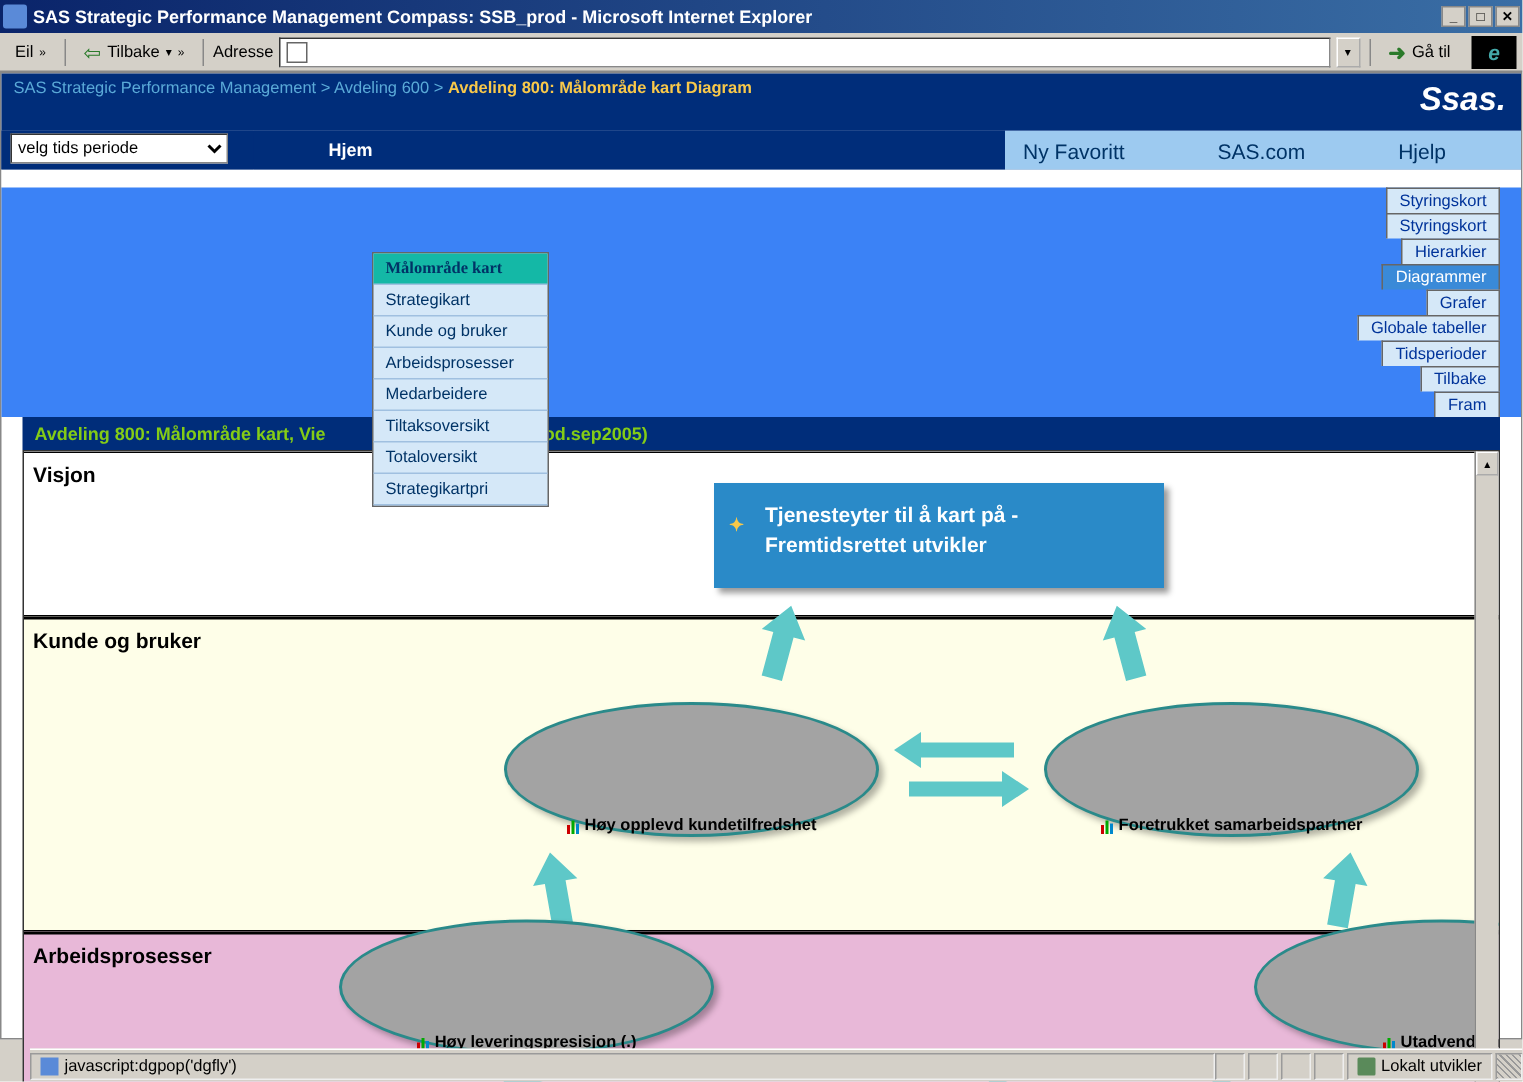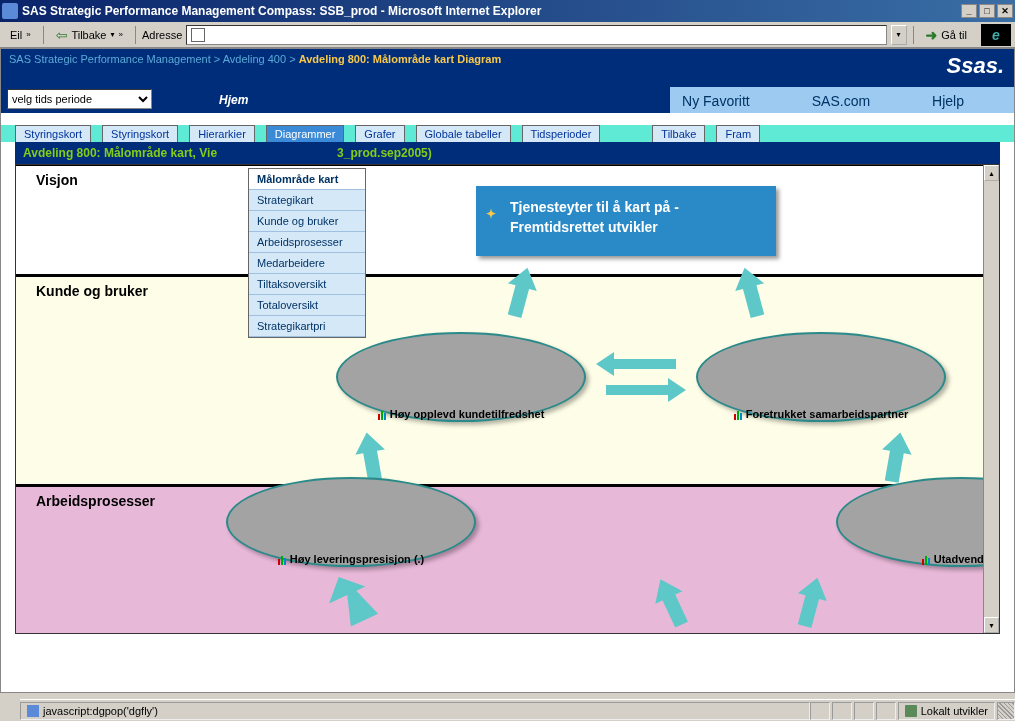--- a/index.html
+++ b/index.html
@@ -26,53 +26,53 @@
 .content-area { background: white; height: 645px; border: 1px solid #888; position: relative; }
 
 .breadcrumb-bar { background: #002d7a; color: #5aaad8; height: 38px; padding: 4px 8px; font-size: 11px; position: relative; }
 .breadcrumb-bar a { color: #5aaad8; }
 .breadcrumb-current { color: #f8c84a; font-weight: bold; }
 .sas-logo { position: absolute; right: 10px; top: 4px; color: white; font-size: 22px; font-weight: bold; font-style: italic; }
 
 .main-nav { display: flex; height: 26px; background: #002d7a; }
 .period-cell { background: #002d7a; padding: 2px 6px; width: 168px; }
 .period-select { width: 145px; height: 20px; background: white; border: 1px inset #888; font-size: 11px; }
-.nav-hjem { flex: 1; background: #002d7a; color: white; display: flex; align-items: center; padding: 0 50px; font-weight: bold; font-size: 12px; font-style: italic; }
+.nav-hjem { flex: 1; background: #002d7a; color: white; display: flex; align-items: center; padding: 0 50px; font-weight: bold; font-size: 12px; }
 .nav-right { background: #9dcaf0; display: flex; }
 .nav-link { padding: 6px 50px 19px 12px; color: #003366; font-size: 14px; }
 
 .spacer-row { height: 12px; background: white; }
 
-.tabs-row { display: flex; background: #5eead4; padding: 0 14px; gap: 11px; align-items: flex-end; }
+.tabs-row { display: flex; background: #3b82f6; padding: 0 14px; gap: 0; align-items: flex-end; flex-direction: column; }
 .tab { border: 1px solid #666; border-bottom: none; background: #d5e8f8; padding: 2px 8px; color: #00339a; font-size: 11px; }
 .tab.active { background: #3a8ad8; color: white; }
 .tab-gap { width: 30px; }
 
 .context-bar { background: #002d7a; color: #84cc16; font-weight: bold; padding: 4px 8px; font-size: 12px; margin: 0 14px; }
 
 .diagram-viewport { margin: 0 14px; border: 1px solid #333; height: 470px; overflow: hidden; position: relative; background: white; }
 .diagram-scroll { position: absolute; right: 0; top: 0; bottom: 0; width: 16px; background: #d4d0c8; border-left: 1px solid #888; }
 .scroll-btn { height: 16px; background: #d4d0c8; border: 1px outset #fff; display:flex; align-items:center; justify-content:center; font-size:8px;}
 .scroll-btn.bottom { position:absolute; bottom:0; left:0; right:0;}
 
 .band { border-top: 1px solid #000; border-bottom: 1px solid #000; position: relative; }
-.band-label { font-weight: bold; font-size: 14px; position: absolute; left: 20px; top: 6px; font-family: Verdana, sans-serif; }
+.band-label { font-weight: bold; font-size: 14px; position: absolute; left: 6px; top: 6px; font-family: Verdana, sans-serif; }
 .band1 { height: 110px; background: #fff; }
 .band2 { height: 210px; background: #fefee8; border-top:2px solid #000;}
 .band3 { height: 150px; background: #e8b8d8; border-top:2px solid #000;}
 
 .vision-box { position: absolute; left: 460px; top: 20px; width: 300px; height: 70px; background: #2a8ac8; color: white; font-weight: bold; font-size: 14px; padding: 12px 20px 12px 34px; box-shadow: 3px 3px 4px rgba(0,0,0,0.4); font-family: Verdana, sans-serif; line-height:1.4;}
 .vision-star { position:absolute; left:10px; top:20px; color:#f8c84a; font-size:12px;}
 
 .ellipse { position: absolute; border-radius: 50%; background: #a3a3a3; border: 2px solid #2a8a8a; box-shadow: 3px 3px 4px rgba(0,0,0,0.3); display: flex; align-items: flex-end; justify-content: center; text-align: center; font-size: 11px; font-weight: bold; }
 .ci-bar { display:inline-block; width:2px; margin-right:1px; vertical-align:bottom;}
 
 .dropdown-menu { position: absolute; left: 248px; top: 168px; width: 118px; background: #d5e8f8; border: 1px solid #666; z-index: 100; }
 .dropdown-item { padding: 4px 8px; color: #003366; font-size: 11px; border-bottom: 1px solid #a0c0e0; cursor: default; }
-.dropdown-item.sel { background: #ffffff; font-weight: bold; }
+.dropdown-item.sel { background: #14b8a6; font-weight: bold; font-family: Liberation Serif, serif; }
 
 .statusbar { position: absolute; bottom: 0; left: 0; right: 0; height: 22px; background: #d4d0c8; border-top: 1px solid #fff; display: flex; align-items: center; padding: 0 0; font-size: 11px; margin-left: 20px; }
 .status-cell { border: 1px inset #eee; padding: 2px 6px; height: 18px; display: flex; align-items: center; }
 .status-left { flex: 1; }
 .status-right { display: flex; gap: 2px; }
 .status-ico { width:12px; height:12px; background:#5a8a5a; margin-right:4px; border-radius:1px;}
 
 svg.arrow-svg { position:absolute; }
 </style>
 </head>
@@ -113,21 +113,21 @@
     </div>
   <div class="ie-logo">
       <span class="ie-e">e</span>
     </div>
 </div>
 
 <div class="content-area">
 
   <div class="breadcrumb-bar">
     <a>SAS Strategic Performance Management</a> &gt;
-    <a>Avdeling 400</a> &gt;
+    <a>Avdeling 600</a> &gt;
     <span class="breadcrumb-current">Avdeling 800: Målområde kart Diagram</span>
     <div class="sas-logo">Ssas.</div>
   </div>
 
   <div class="main-nav">
     <div class="period-cell">
       <select class="period-select">
         <option>velg tids periode</option>
       </select>
     </div>

